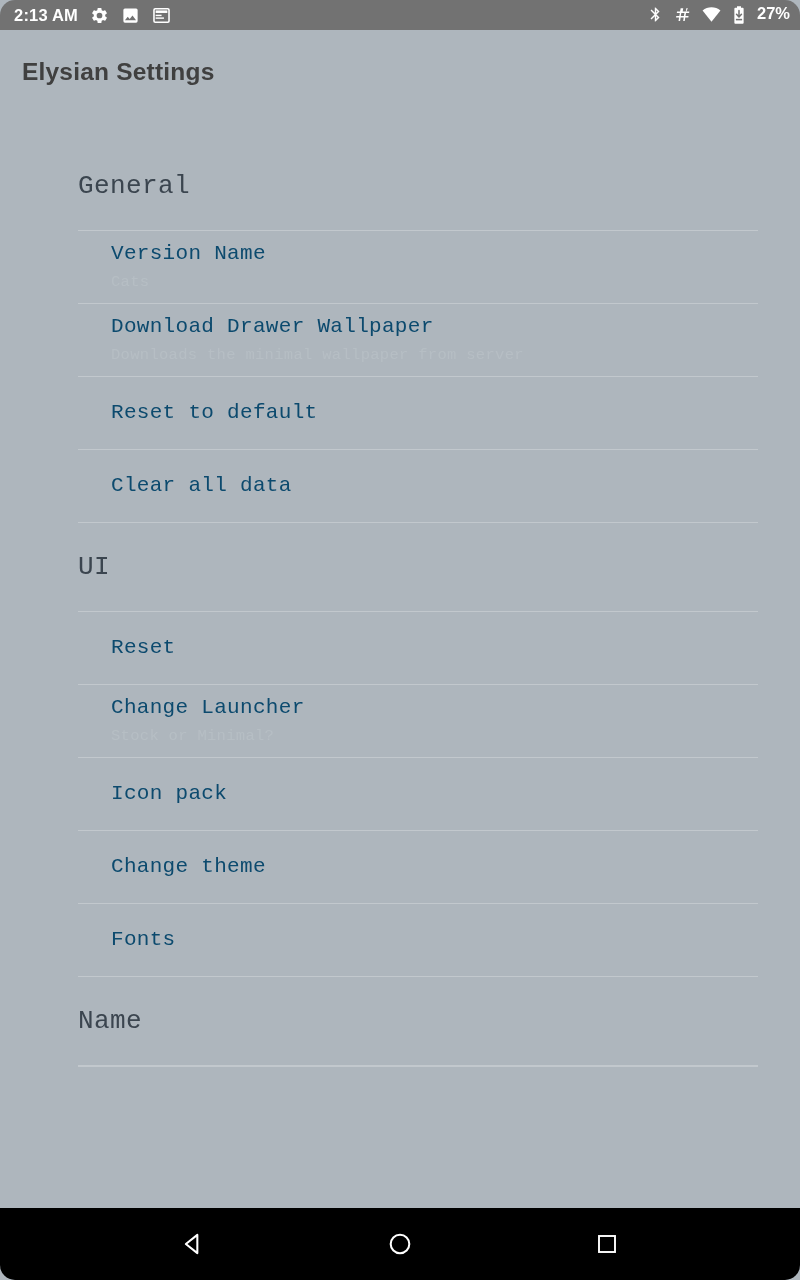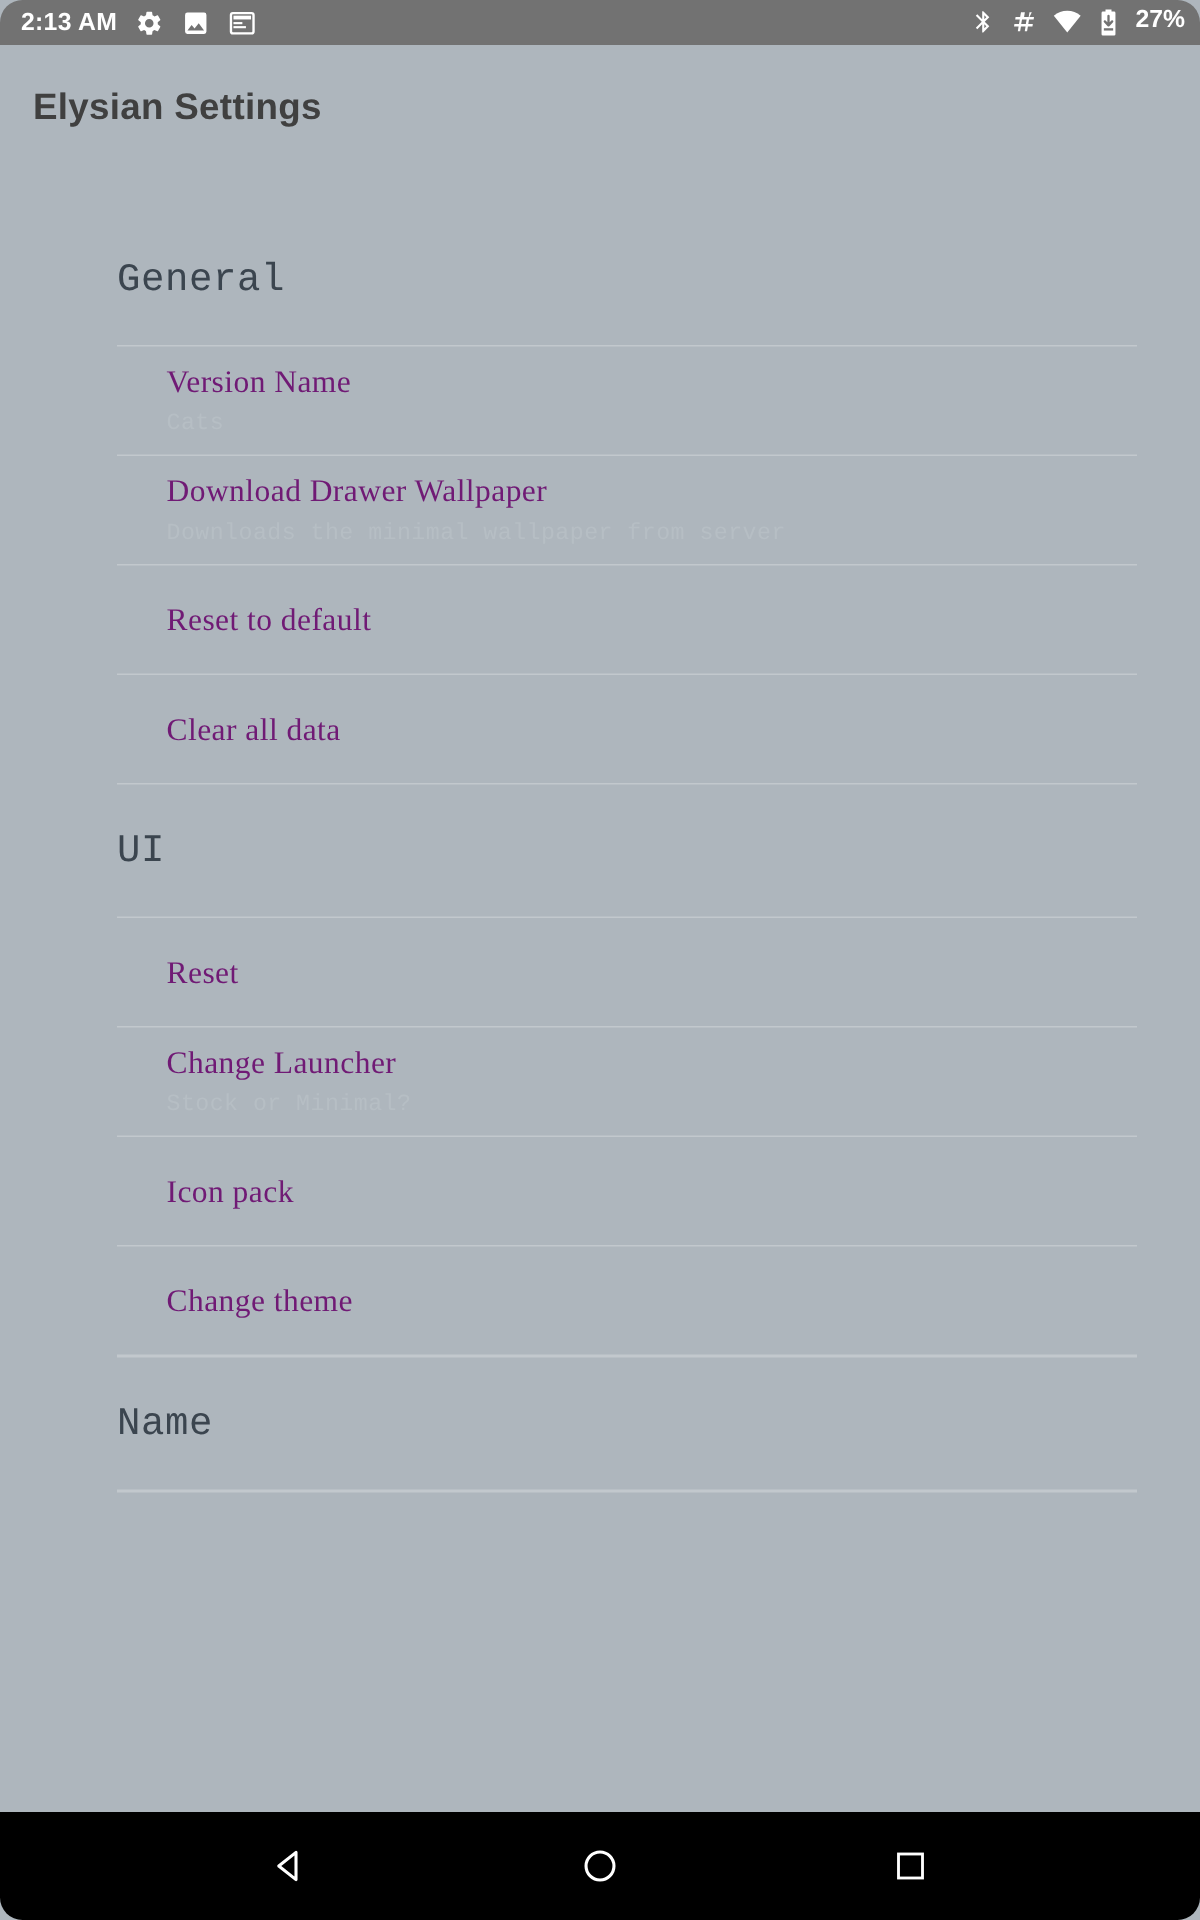--- a/index.html
+++ b/index.html
@@ -121,23 +121,23 @@
   .row {
     min-height: 72px;
     display: flex;
     flex-direction: column;
     justify-content: center;
     padding: 0 42px 0 75px;
   }
   .row.has-sub { min-height: 72px; }
 
   .row-title {
-    font-family: Liberation Serif, serif;
+    font-family: Liberation Mono, monospace;
     font-size: 21px;
-    color: #701a75;
+    color: #0c4a6e;
     letter-spacing: 0.3px;
     line-height: 1.35;
     white-space: nowrap;
   }
   .row-sub {
     font-family: "Liberation Mono", "DejaVu Sans Mono", monospace;
     font-size: 15.5px;
     color: #b6bec4;
     letter-spacing: 0.3px;
     line-height: 1.5;
@@ -264,20 +264,23 @@
         </div>
         <div class="divider"></div>
         <div class="row">
           <div class="row-title">Icon pack</div>
         </div>
         <div class="divider"></div>
         <div class="row">
           <div class="row-title">Change theme</div>
         </div>
         <div class="divider"></div>
+        <div class="row">
+          <div class="row-title">Fonts</div>
+        </div>
         <div class="divider"></div>
         <div class="section-header">Name</div>
         <div class="divider"></div>
         <div class="divider"></div>
       </div>
   </div>
 
   <div class="nav-bar">
     <div class="nav-btn">
       <svg width="26" height="26" viewBox="0 0 24 24" fill="none">

